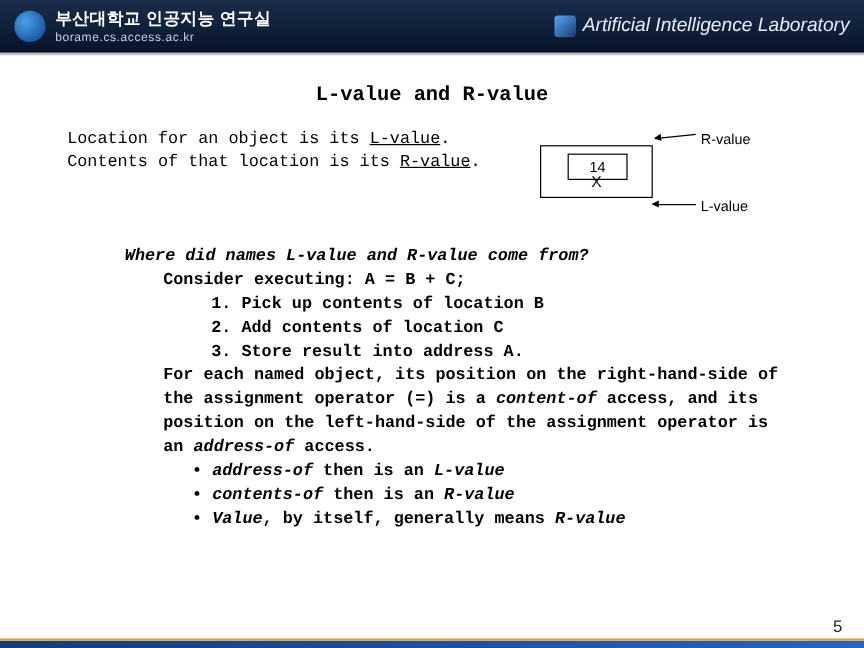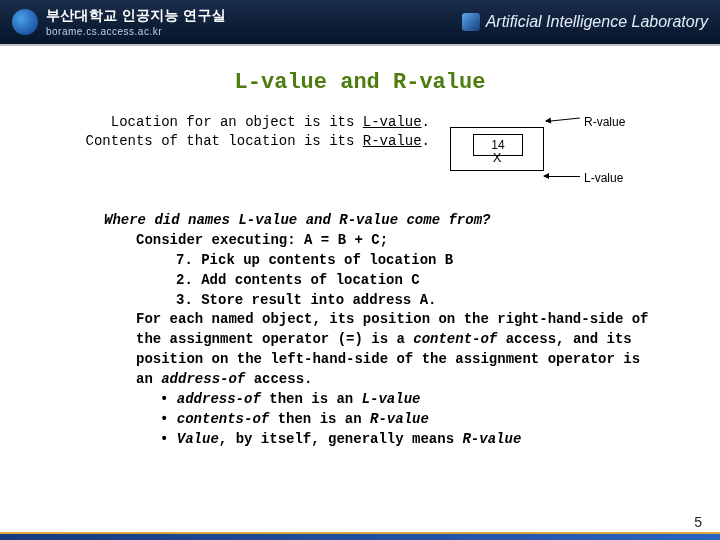--- a/index.html
+++ b/index.html
@@ -40,33 +40,32 @@
     border-radius: 3px;
   }
   .header-divider {
     height: 2px; background: #c0c0c0; width: 100%;
   }
 
   .slide { padding: 18px 56px 8px 56px; }
 
   .title {
     text-align: center;
-    font-size: 22px;
+    font-size: 17px;
     font-weight: bold;
-    color: #4d7c0f;
+    color: #000000;
     margin-top: 6px;
     margin-bottom: 18px;
   }
 
   .intro-row { display: flex; gap: 14px; align-items: flex-start; }
   .intro-text {
     font-size: 14px;
     line-height: 1.35;
     flex: 1;
-    text-align: right;
   }
   .under { text-decoration: underline; }
 
   .diagram {
     width: 220px; flex: 0 0 220px;
     position: relative;
     font-family: Arial, sans-serif;
     font-size: 12px;
     height: 84px;
   }
@@ -171,21 +170,21 @@
       <div class="arrow rv"></div>
       <div class="rv-label">R-value</div>
       <div class="arrow lv"></div>
       <div class="lv-label">L-value</div>
     </div>
   </div>
 
   <div class="body">
     <div class="italic">Where did names L-value and R-value come from?</div>
     <div class="indent1">Consider executing: A = B + C;</div>
-    <div class="indent2">7. Pick up contents of location B</div>
+    <div class="indent2">1. Pick up contents of location B</div>
     <div class="indent2">2. Add contents of location C</div>
     <div class="indent2">3. Store result into address A.</div>
     <div class="indent1">
       <span>For each named object, its position on the right-hand-side of the assignment operator (=) is a </span><span class="italic">content-of</span><span> access, and its position on the left-hand-side of the assignment operator is an </span><span class="italic">address-of</span><span> access.</span>
     </div>
     <div class="indent3">
       <span>• </span><span class="italic">address-of</span><span> then is an </span><span class="italic">L-value</span>
     </div>
     <div class="indent3">
       <span>• </span><span class="italic">contents-of</span><span> then is an </span><span class="italic">R-value</span>

